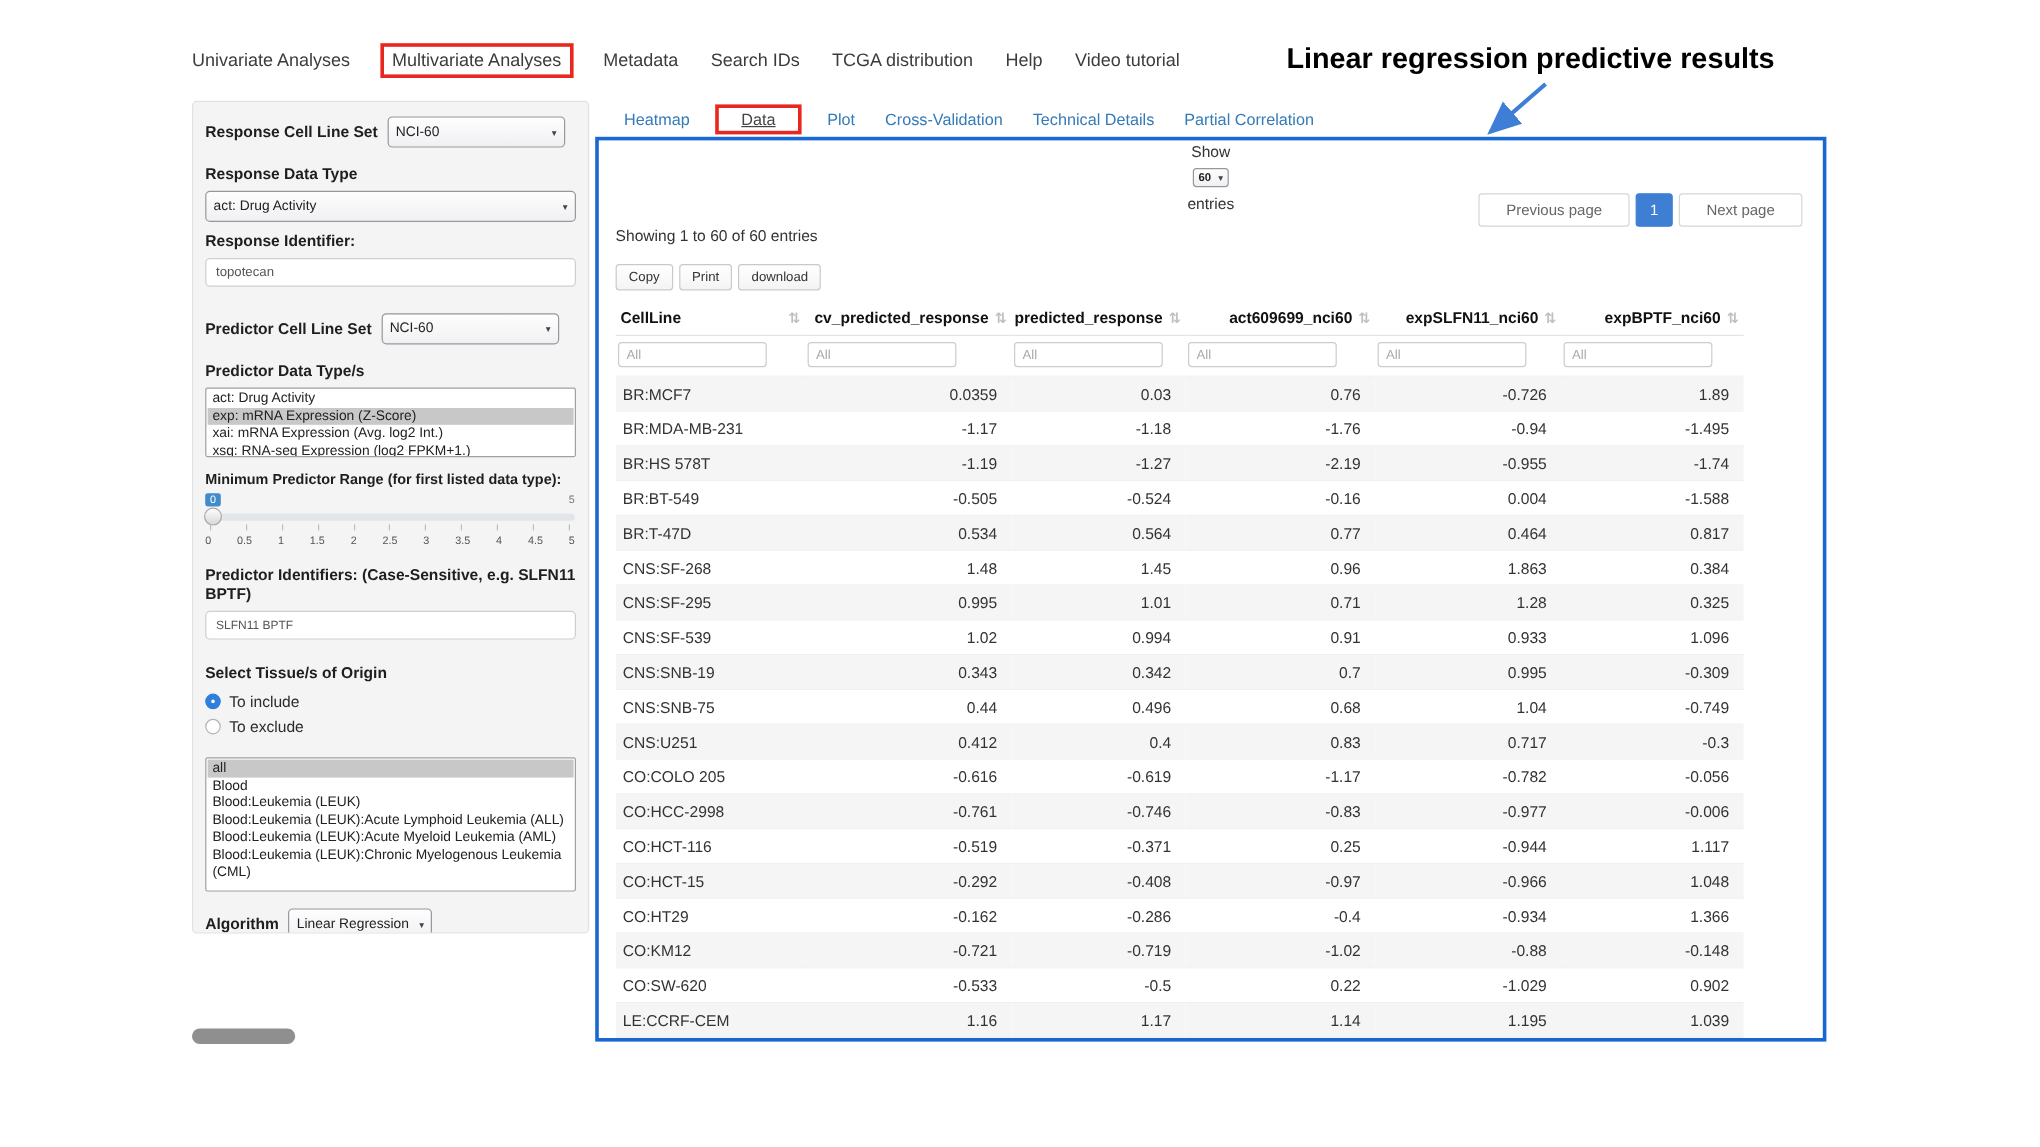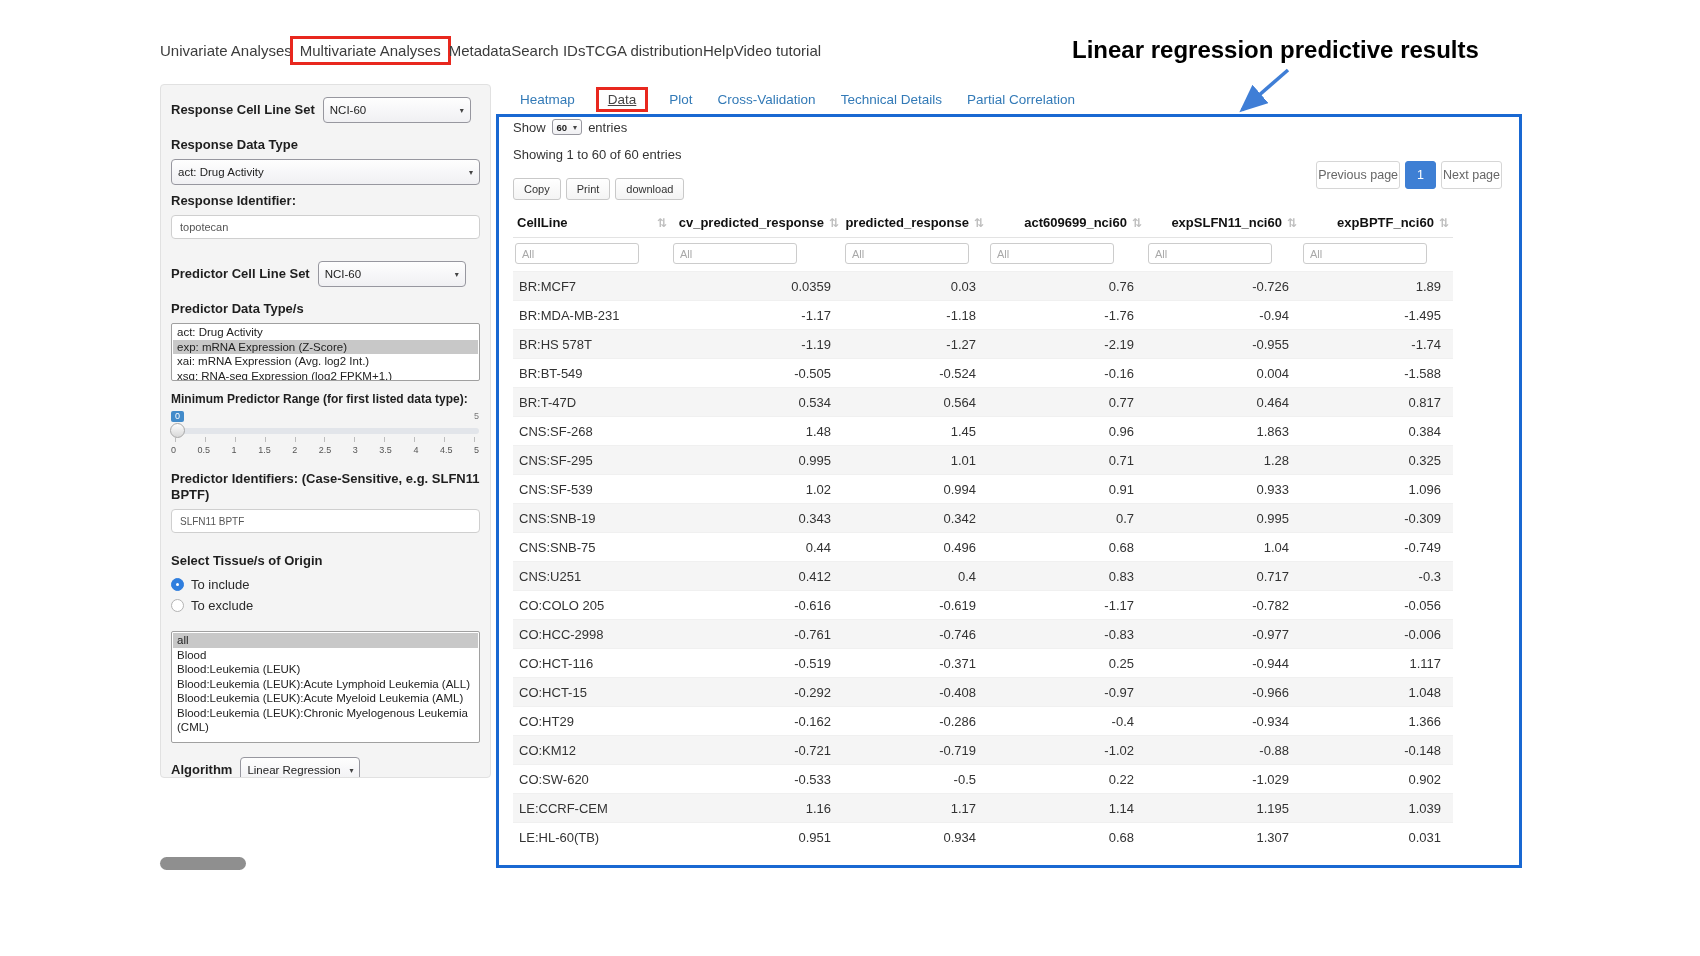--- a/index.html
+++ b/index.html
@@ -5,21 +5,21 @@
   * { box-sizing: border-box; }
   html,body { margin:0; padding:0; }
   body {
     width:1700px; height:956px; position:relative; background:#ffffff;
     font-family:"Liberation Sans","DejaVu Sans",sans-serif; color:#333;
     overflow:hidden;
   }
 
   
   .top-nav { position:absolute; left:160px; top:34px; height:32px;
-    display:flex; align-items:center; font-size:15px; color:#3c3c3c; }
+    display:flex; align-items:center; gap:27px; font-size:15px; color:#3c3c3c; }
   .nav-item { cursor:pointer; white-space:nowrap; }
   .red-box { border:3px solid #e8281e; padding:3px 7px; margin:-3px -2px; }
 
   
   .annotation-title { position:absolute; left:1072px; top:36px;
     font-size:24px; font-weight:bold; color:#000000; white-space:nowrap; }
   .annotation-arrow { position:absolute; left:1226px; top:66px; }
 
   
   .sidebar { position:absolute; left:160px; top:84px; width:331px; height:694px;
@@ -74,31 +74,31 @@
     border:1px solid #b3b3b3; position:relative; flex:none; }
   .radio-dot.checked { background:#2f7ede; border-color:#2f7ede; }
   .radio-dot.checked::after { content:""; position:absolute; left:4px; top:4px;
     width:3px; height:3px; background:#fff; border-radius:50%; }
 
   
   .tab-bar { position:absolute; left:520px; top:85px; height:28px;
     display:flex; align-items:center; gap:25px; font-size:13.5px; }
   .tab { color:#337ab7; cursor:pointer; white-space:nowrap; }
   .tab-active { color:#444; }
-  .tab-boxed { padding:2px 9px; margin:-2px -4px;text-decoration:underline; }
+  .tab-boxed { padding:2px 19px; margin:-2px -4px;text-decoration:underline; }
 
   
   .results-box { position:absolute; left:496px; top:114px; width:1026px; height:754px;
     border:3px solid #1968d2; background:#fff; padding:2px 14px 0 14px;
     overflow:hidden; }
-  .show-row { display:flex; align-items:center; gap:6px; font-size:13px; color:#333; margin-top:0; }
+  .show-row { display:flex; align-items:center; gap:6px; font-size:13px; color:#333; margin-top:0;flex-direction:column; }
   .showing-row { margin-top:12px; font-size:13px; color:#333; }
   .pagination { position:absolute; top:44px; right:17px; display:flex; gap:5px; align-items:center; }
   .page-btn { background:#fff; border:1px solid #d6d6d6; color:#666; font-size:12.5px;
-    padding:6px 1px; border-radius:3px; font-family:inherit; cursor:pointer; }
+    padding:6px 22px; border-radius:3px; font-family:inherit; cursor:pointer; }
   .page-current { background:#3e7fd4; border-color:#3e7fd4; color:#fff; padding:6px 11px; }
   .export-row { margin-top:16px; display:flex; gap:5px; }
   .export-btn { background:linear-gradient(#ffffff,#f4f4f4); border:1px solid #c9c9c9;
     font-size:11px; color:#333; padding:4px 10px; border-radius:3px;
     font-family:inherit; cursor:pointer; }
 
   
   .data-table { margin-top:7px; width:940px; border-collapse:collapse; table-layout:fixed; }
   .data-table th:nth-child(1), .data-table td:nth-child(1){width:158px;}
   .data-table th:nth-child(2), .data-table td:nth-child(2){width:172px;}

